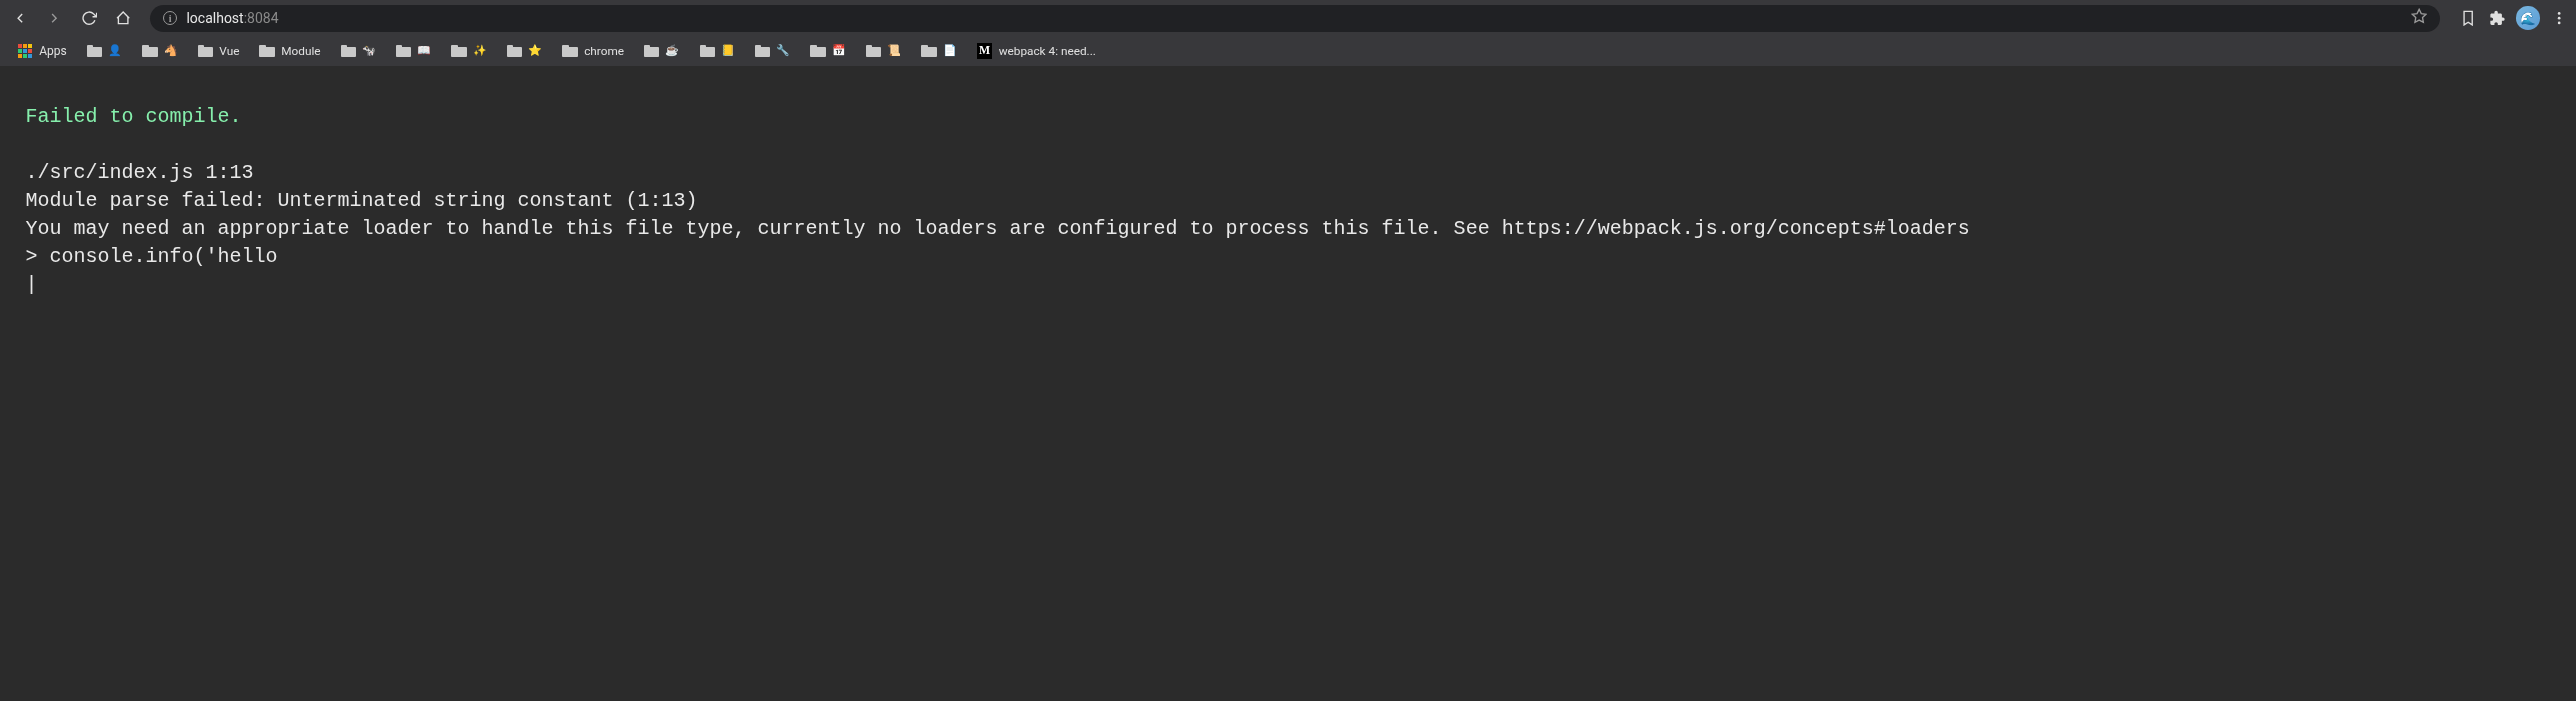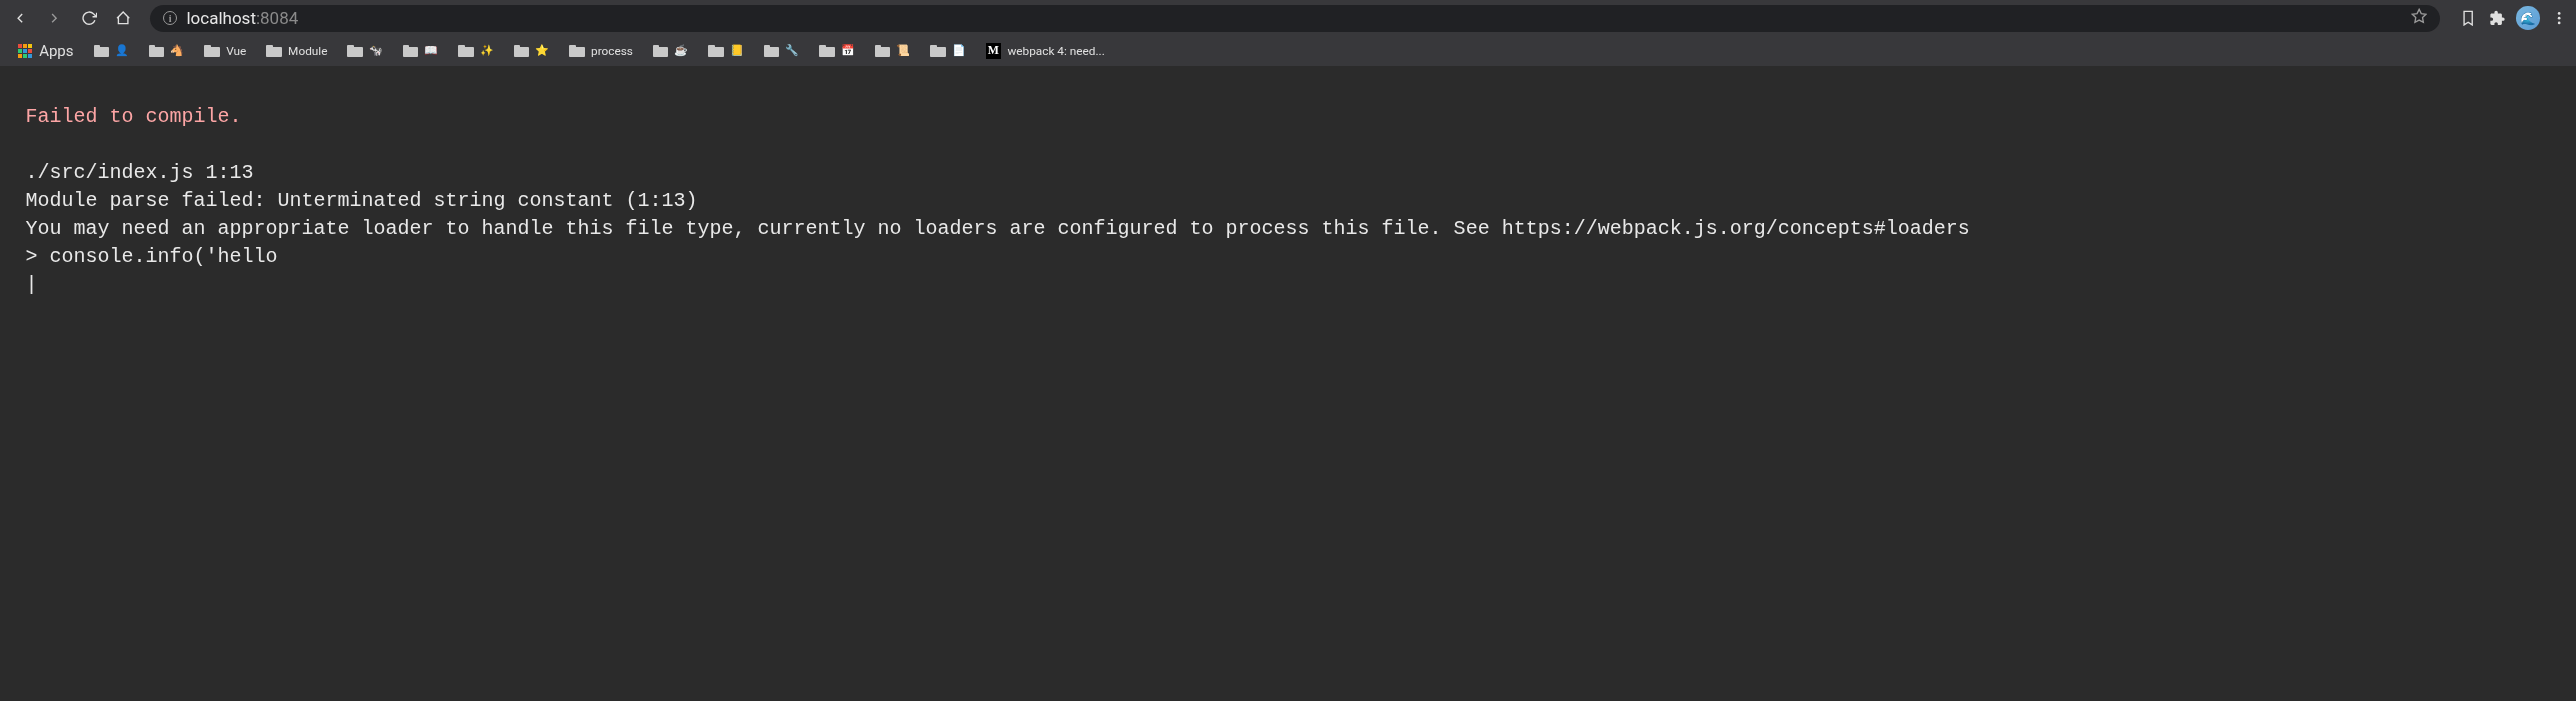--- a/index.html
+++ b/index.html
@@ -58,21 +58,21 @@
       border-radius: 50%;
       display: flex;
       align-items: center;
       justify-content: center;
       font-size: 10px;
       color: #9a9a9a;
       font-weight: bold;
       font-family: serif;
     }
     .url-text {
-      font-size: 17px;
+      font-size: 14px;
       color: #e8e8e8;
     }
     .url-port {
       color: #8a8a8a;
     }
     .url-star {
       margin-left: auto;
       color: #9a9a9a;
     }
     .toolbar-icon {
@@ -102,21 +102,21 @@
       padding: 0 11px;
       gap: 5.4px;
       border-bottom: 0.9px solid #2b2b2b;
     }
     .apps-btn {
       display: flex;
       align-items: center;
       gap: 7.3px;
       padding: 3.6px 7.3px;
       color: #e0e0e0;
-      font-size: 15px;
+      font-size: 12px;
       cursor: pointer;
       border-radius: 3.6px;
     }
     .apps-grid {
       display: grid;
       grid-template-columns: repeat(3, 3.6px);
       grid-template-rows: repeat(3, 3.6px);
       gap: 1.4px;
     }
     .apps-grid span {
@@ -185,21 +185,21 @@
     }
     .content {
       padding: 36px 25.4px;
       font-family: Menlo, Consolas, "Courier New", monospace;
       font-size: 20px;
       line-height: 1.4;
       white-space: pre-wrap;
       background: #2b2b2b;
     }
     .error-title {
-      color: #fca5a5;
+      color: #86efac;
       font-family: Liberation Mono, monospace;
     }
     .error-body {
       color: #e8e8e8;
     }
   </style>
 </head>
 <body>
 
 <div class="toolbar">
@@ -297,21 +297,21 @@
   <div class="bookmark-item">
     <div class="folder-icon"></div>
     <span class="bookmark-emoji">✨</span>
   </div>
   <div class="bookmark-item">
     <div class="folder-icon"></div>
     <span class="bookmark-emoji">⭐</span>
   </div>
   <div class="bookmark-item">
     <div class="folder-icon"></div>
-    <span>process</span>
+    <span>chrome</span>
   </div>
   <div class="bookmark-item">
     <div class="folder-icon"></div>
     <span class="bookmark-emoji">☕</span>
   </div>
   <div class="bookmark-item">
     <div class="folder-icon"></div>
     <span class="bookmark-emoji">📒</span>
   </div>
   <div class="bookmark-item">

